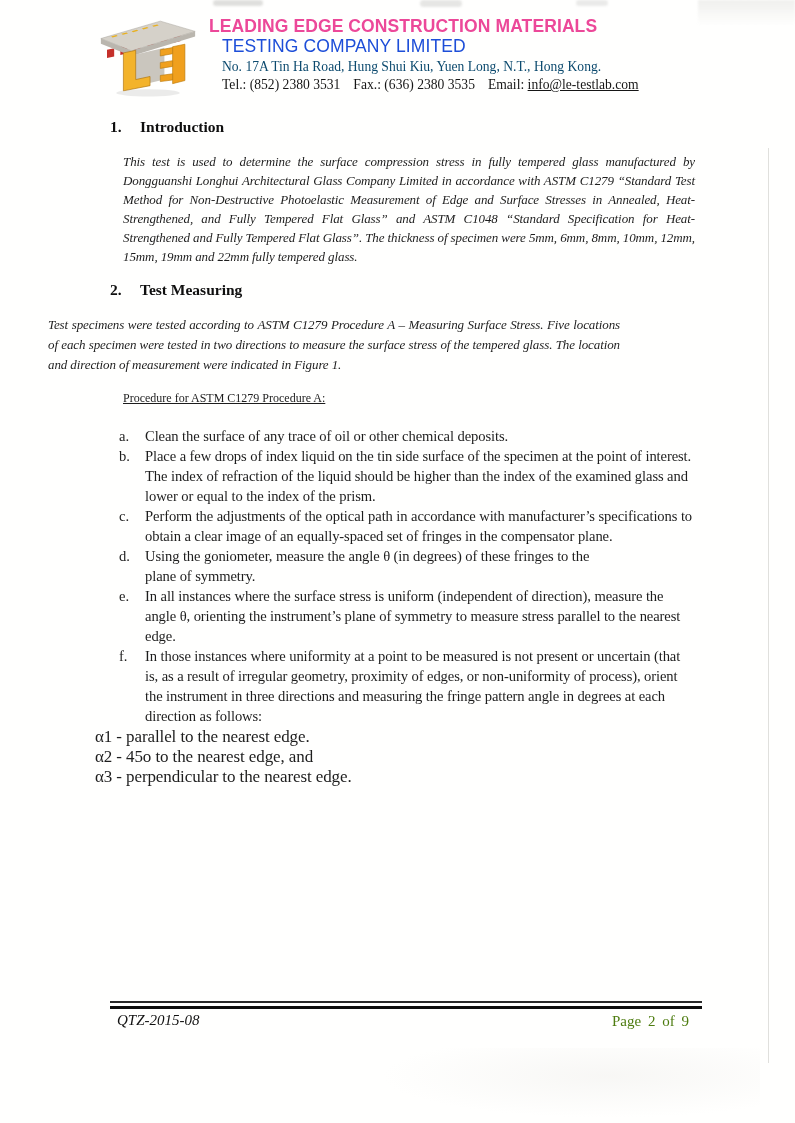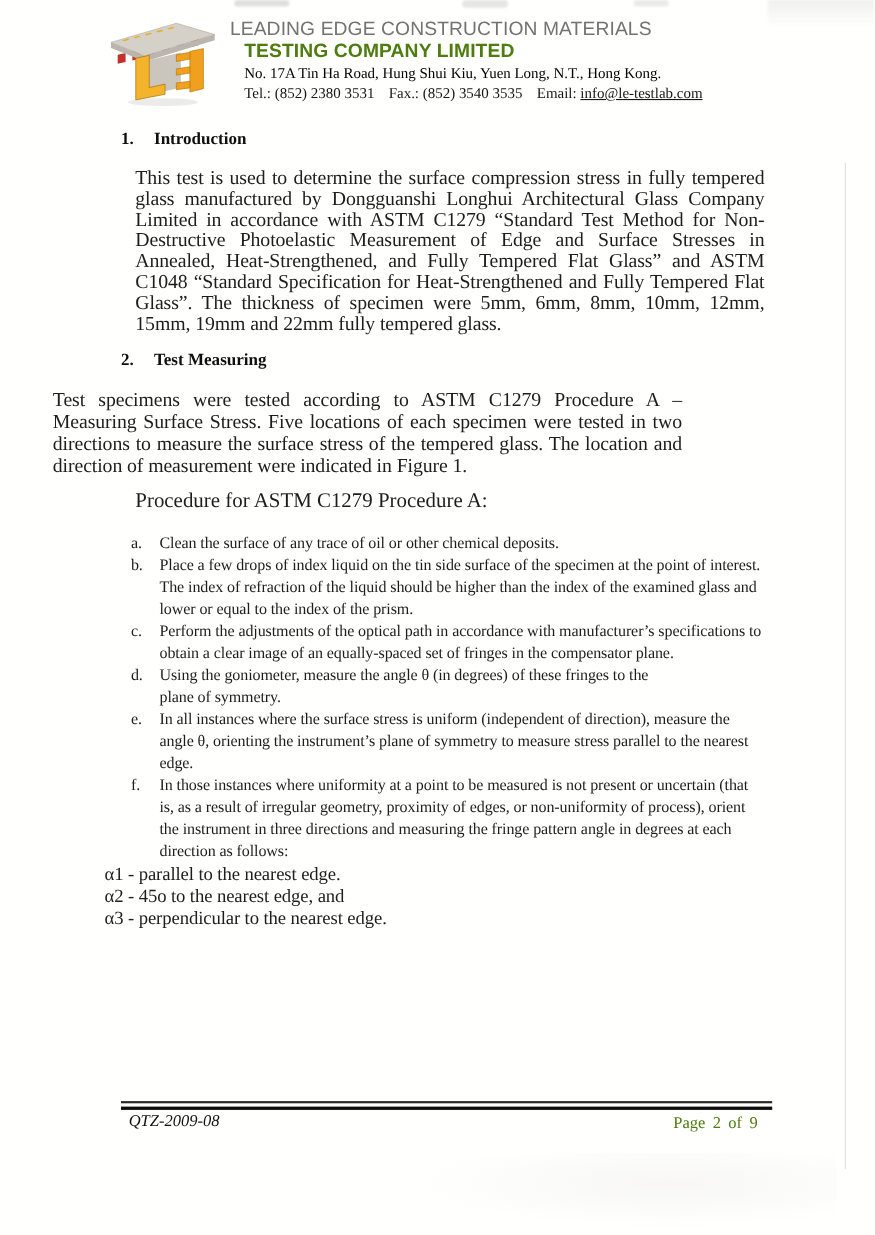--- a/index.html
+++ b/index.html
@@ -16,34 +16,34 @@
   .smudge3 { top:0; left:576px; width:32px; height:6px; background:#c6c6c3; opacity:.35; border-radius:4px; filter:blur(1.2px); }
   .smudge4 { top:0; left:698px; width:97px; height:30px;
              background:linear-gradient(180deg,#e3e3e0 0%, rgba(240,240,238,0) 85%); opacity:.55; filter:blur(1px); }
   .vline   { top:148px; left:768px; width:1px; height:915px; background:#e0e0dd; }
   .bottom-noise { top:1048px; left:380px; width:380px; height:70px; opacity:.5;
              background:radial-gradient(ellipse at 60% 40%, #f0efec 0%, rgba(255,255,255,0) 70%); }
   
   .letterhead { position:absolute; top:16px; left:96px; display:flex; }
   .logo { width:104px; height:82px; flex:0 0 auto; }
   .head-text { margin-left:9px; padding-top:1px; }
-  .co-line1 { font-family:"Liberation Sans", sans-serif; font-weight:normal; font-size:17.5px; line-height:19px; color:#737373; letter-spacing:.1px; }
-  .co-line2 { font-family:"Liberation Sans", sans-serif; font-weight:bold; font-size:17.5px; line-height:19px; color:#4d7c0f; letter-spacing:.1px; margin-left:13px; margin-top:1px; }
-  .addr-line { font-size:13.6px; line-height:16px; margin-left:13px; margin-top:3px; color:#000000; }
+  .co-line1 { font-family:"Liberation Sans", sans-serif; font-weight:bold; font-size:17.5px; line-height:19px; color:#ec4899; letter-spacing:.1px; }
+  .co-line2 { font-family:"Liberation Sans", sans-serif; font-weight:normal; font-size:17.5px; line-height:19px; color:#1d4ed8; letter-spacing:.1px; margin-left:13px; margin-top:1px; }
+  .addr-line { font-size:13.6px; line-height:16px; margin-left:13px; margin-top:3px; color:#0c4a6e; }
   .contact-line { font-size:13.6px; line-height:16px; margin-left:13px; margin-top:2px; color:#161616; }
   .contact-line .gap { margin-right:13px; }
   .email-link { text-decoration:underline; color:#161616; }
   
   .doc-body { position:absolute; top:0; left:0; width:795px; padding-top:117px; }
   .sec-heading { margin-left:110px; font-size:15.5px; font-weight:bold; line-height:20px; color:#0f0f0f; }
   .sec-heading .sec-num { display:inline-block; width:30px; }
   .sec-heading.second { margin-top:14px; }
-  .para { margin:15px 0 0 123px; width:572px; text-align:justify; font-size:18px; line-height:19px; letter-spacing:-.1px; }
+  .para { margin:15px 0 0 123px; width:572px; text-align:justify; font-size:13px; line-height:19px; letter-spacing:-.1px;font-style:italic; }
   .para.proc { line-height:20px; margin-top:15px;margin-left:48px; }
-  .lead-line { margin:13px 0 0 123px; font-size:19px; line-height:20px; }
+  .lead-line { margin:13px 0 0 123px; font-size:12px; line-height:20px;text-decoration:underline; }
   ol.steps { list-style:none; margin:18px 0 0 119px; width:576px; font-size:14.6px; line-height:20px; letter-spacing:-.1px; }
   ol.steps li { position:relative; padding-left:26px; }
   ol.steps .marker { position:absolute; left:0; top:0; }
   ol.steps .step-text { white-space:pre-wrap; }
   .alpha-list { margin:1px 0 0 95px; font-size:17px; line-height:20px; letter-spacing:-.1px; }
   
   .footer-rule { position:absolute; top:1001px; left:110px; width:592px; height:8px;
                  border-top:2px solid #2a2a2a; border-bottom:3px solid #0d0d0d; }
   .doc-ref  { position:absolute; top:1012px; left:117px; font-style:italic; font-size:15px; color:#111; }
   .page-num { position:absolute; top:1013px; left:612px; font-size:15px; color:#4d7c0f; word-spacing:3px; }
@@ -95,21 +95,21 @@
         <polygon points="62,33 74,30.8 74,36.8 62,39" fill="#f0a01e"></polygon>
         <polygon points="62,45.5 74,43.6 74,49.2 62,51.1" fill="#f0a01e"></polygon>
         <polygon points="62,58 74,56.4 74,62.4 62,64" fill="#f0a01e"></polygon>
       </g>
     </svg>
     <div class="head-text">
       <div class="co-line1">LEADING EDGE CONSTRUCTION MATERIALS</div>
       <div class="co-line2">TESTING COMPANY LIMITED</div>
       <div class="addr-line">No. 17A Tin Ha Road, Hung Shui Kiu, Yuen Long, N.T., Hong Kong.</div>
       <div class="contact-line">
-        <span class="gap">Tel.: (852) 2380 3531</span><span class="gap">Fax.: (852) 3540 3535</span><span>Email:</span>
+        <span class="gap">Tel.: (852) 2380 3531</span><span class="gap">Fax.: (636) 2380 3535</span><span>Email:</span>
         <span class="email-link">info@le-testlab.com</span>
       </div>
     </div>
   </header>
 
   <main class="doc-body">
 
     <h2 class="sec-heading"><span class="sec-num">1.</span><span>Introduction</span></h2>
 
     <p class="para">This test is used to determine the surface compression stress in fully tempered glass manufactured by Dongguanshi Longhui Architectural Glass Company Limited in accordance with ASTM C1279 “Standard Test Method for Non-Destructive Photoelastic Measurement of Edge and Surface Stresses in Annealed, Heat-Strengthened, and Fully Tempered Flat Glass” and ASTM C1048 “Standard Specification for Heat-Strengthened and Fully Tempered Flat Glass”. The thickness of specimen were 5mm, 6mm, 8mm, 10mm, 12mm, 15mm, 19mm and 22mm fully tempered glass.</p>
@@ -132,16 +132,16 @@
 
     <div class="alpha-list">
       <div>α1 - parallel to the nearest edge.</div>
       <div>α2 - 45o to the nearest edge, and</div>
       <div>α3 - perpendicular to the nearest edge.</div>
     </div>
 
   </main>
 
   <div class="footer-rule"></div>
-  <div class="doc-ref">QTZ-2009-08</div>
+  <div class="doc-ref">QTZ-2015-08</div>
   <div class="page-num">Page 2 of 9</div>
 
 </div>
 
 </body></html>

